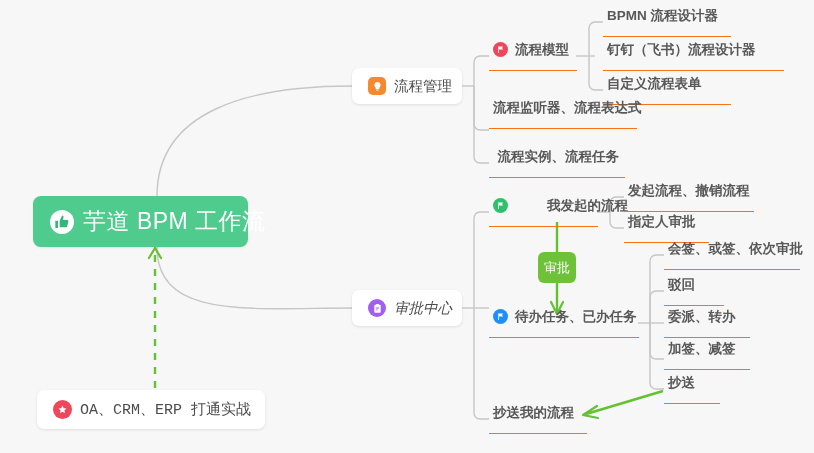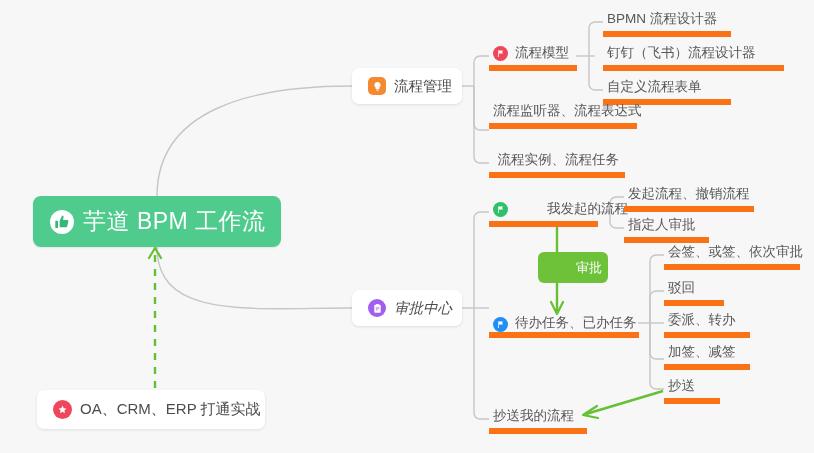--- a/index.html
+++ b/index.html
@@ -36,21 +36,21 @@
     display: flex;
     align-items: center;
     box-sizing: border-box;
     white-space: nowrap;
   }
 
   
   .root-node {
     left: 33px;
     top: 196px;
-    width: 248px;
+    width: 215px;
     height: 51px;
     background: #4ecb8d;
     border-radius: 8px;
     padding: 0 17px;
     box-shadow: 0 1px 2px rgba(0,0,0,0.08);
   }
   .root-label {
     color: #ffffff;
     font-size: 23px;
     letter-spacing: 0.5px;
@@ -69,27 +69,28 @@
     color: #4c4c4c;
     font-size: 14.5px;
     margin-left: 8px;
   }
 
   #node-liuchengguanli { left: 352px; top: 68px; width: 110px; }
   #node-shenpizhongxin { left: 352px; top: 290px; width: 110px; font-style: italic; }
   #node-oa-note {
     left: 37px; top: 390px; width: 228px; height: 39px;
   }
-  #node-oa-note .card-label { font-size: 15px; }
+  #node-oa-note .card-label { font-size: 15px; font-family: Liberation Mono, monospace; }
 
   
   .line-node {
     height: 30px;
-    border-bottom: 6px solid #f97316;
-    padding: 0 6px 0 4px;
+    border-bottom: 1px solid #f97316;
+    padding: 0 6px 12px 4px;
+    font-weight: bold;
   }
   .line-label {
     color: #585858;
     font-size: 13.5px;
   }
   .line-node.with-icon .line-label { margin-left: 7px; }
 
   
   .icon {
     display: inline-flex;
@@ -118,21 +119,21 @@
     position: absolute;
     background: #6dc239;
     border-radius: 6px;
     color: #ffffff;
     font-size: 13px;
     display: flex;
     align-items: center;
     justify-content: center;
   }
   #tag-shenpi {
-    left: 538px; top: 252px; width: 38px; height: 31px; padding-left: 32px;
+    left: 538px; top: 252px; width: 38px; height: 31px;
   }
 </style>
 </head>
 <body>
 
 <div id="canvas">
 
   <svg class="svg-layer" viewBox="0 0 814 453">
     <g fill="none" stroke="#c6c6c6" stroke-width="1.4">
 
@@ -251,21 +252,21 @@
     <span class="line-label">我发起的流程</span>
   </div>
 
   <div class="node line-node" style="left:624px; top:182px; width:130px;">
     <span class="line-label">发起流程、撤销流程</span>
   </div>
   <div class="node line-node" style="left:624px; top:213px; width:85px;">
     <span class="line-label">指定人审批</span>
   </div>
 
-  <div class="node line-node with-icon" style="left:489px; top:308px; width:150px;align-items:flex-end;">
+  <div class="node line-node with-icon" style="left:489px; top:308px; width:150px;">
     <span class="icon ico-circle ico-flag-b">
       <svg width="9" height="9" viewBox="0 0 24 24" fill="#ffffff">
         <path d="M6 3h2v18H6z"></path>
           <path d="M8 4h11l-3 4 3 4H8z"></path>
       </svg>
     </span>
     <span class="line-label">待办任务、已办任务</span>
   </div>
 
   <div class="node line-node" style="left:664px; top:240px; width:136px;">

